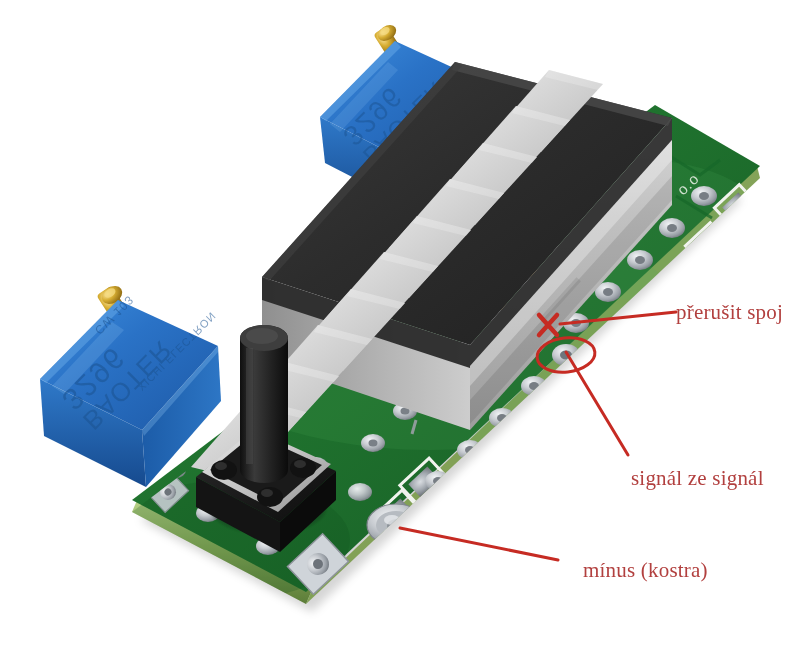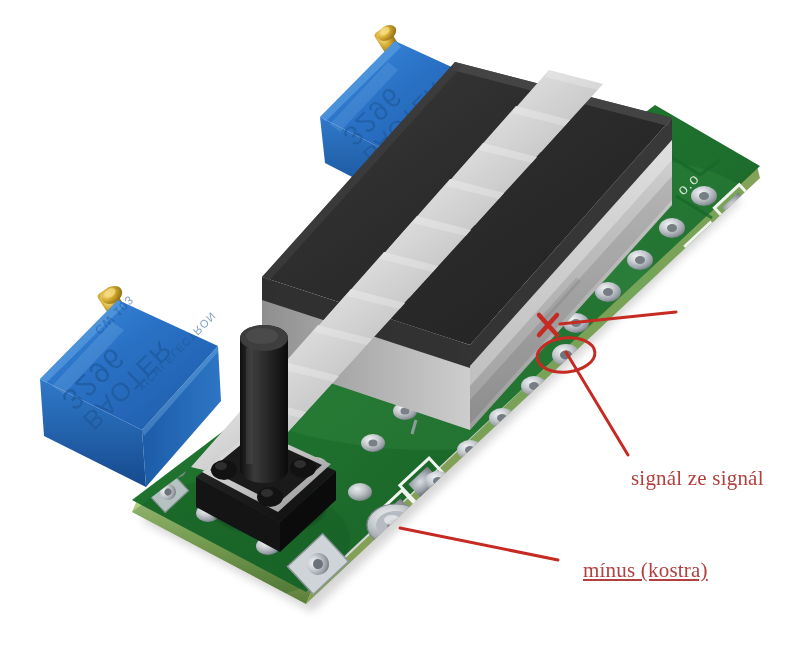--- a/index.html
+++ b/index.html
@@ -13,21 +13,21 @@
   #photo{position:absolute;left:0;top:0;width:800px;height:647px;}
   .annot-text{
     position:absolute;
     font-family:"Liberation Serif", serif;
     color:#b2403f;
     white-space:nowrap;
     letter-spacing:.2px;
   }
   #lbl-prerusit{left:676px;top:300px;font-size:21px;}
   #lbl-signal{left:631px;top:466px;font-size:21px;}
-  #lbl-minus{left:583px;top:558px;font-size:21px;text-decoration:underline;}
+  #lbl-minus{left:583px;top:558px;font-size:21px;}
 </style>
 </head>
 <body>
 
 <div id="stage">
 
   <svg id="photo" viewBox="0 0 800 647">
     <defs>
 
       <linearGradient id="gPcb" x1="0" y1="0" x2="1" y2="1">
@@ -457,18 +457,19 @@
       </g>
 
       <ellipse cx="566" cy="355" rx="29" ry="17" transform="rotate(-6 566 355)" fill="none" stroke="#c62b23" stroke-width="3"></ellipse>
 
       <line x1="628" y1="455" x2="566" y2="352" stroke="#c62b23" stroke-width="3" stroke-linecap="round"></line>
 
       <line x1="558" y1="560" x2="400" y2="528" stroke="#c62b23" stroke-width="3" stroke-linecap="round"></line>
     </g>
   </svg>
 
+  <div class="annot-text" id="lbl-prerusit">přerušit spoj</div>
 
   <div class="annot-text" id="lbl-signal">signál ze signál</div>
 
   <div class="annot-text" id="lbl-minus">mínus (kostra)</div>
 
 </div>
 
 </body></html>

